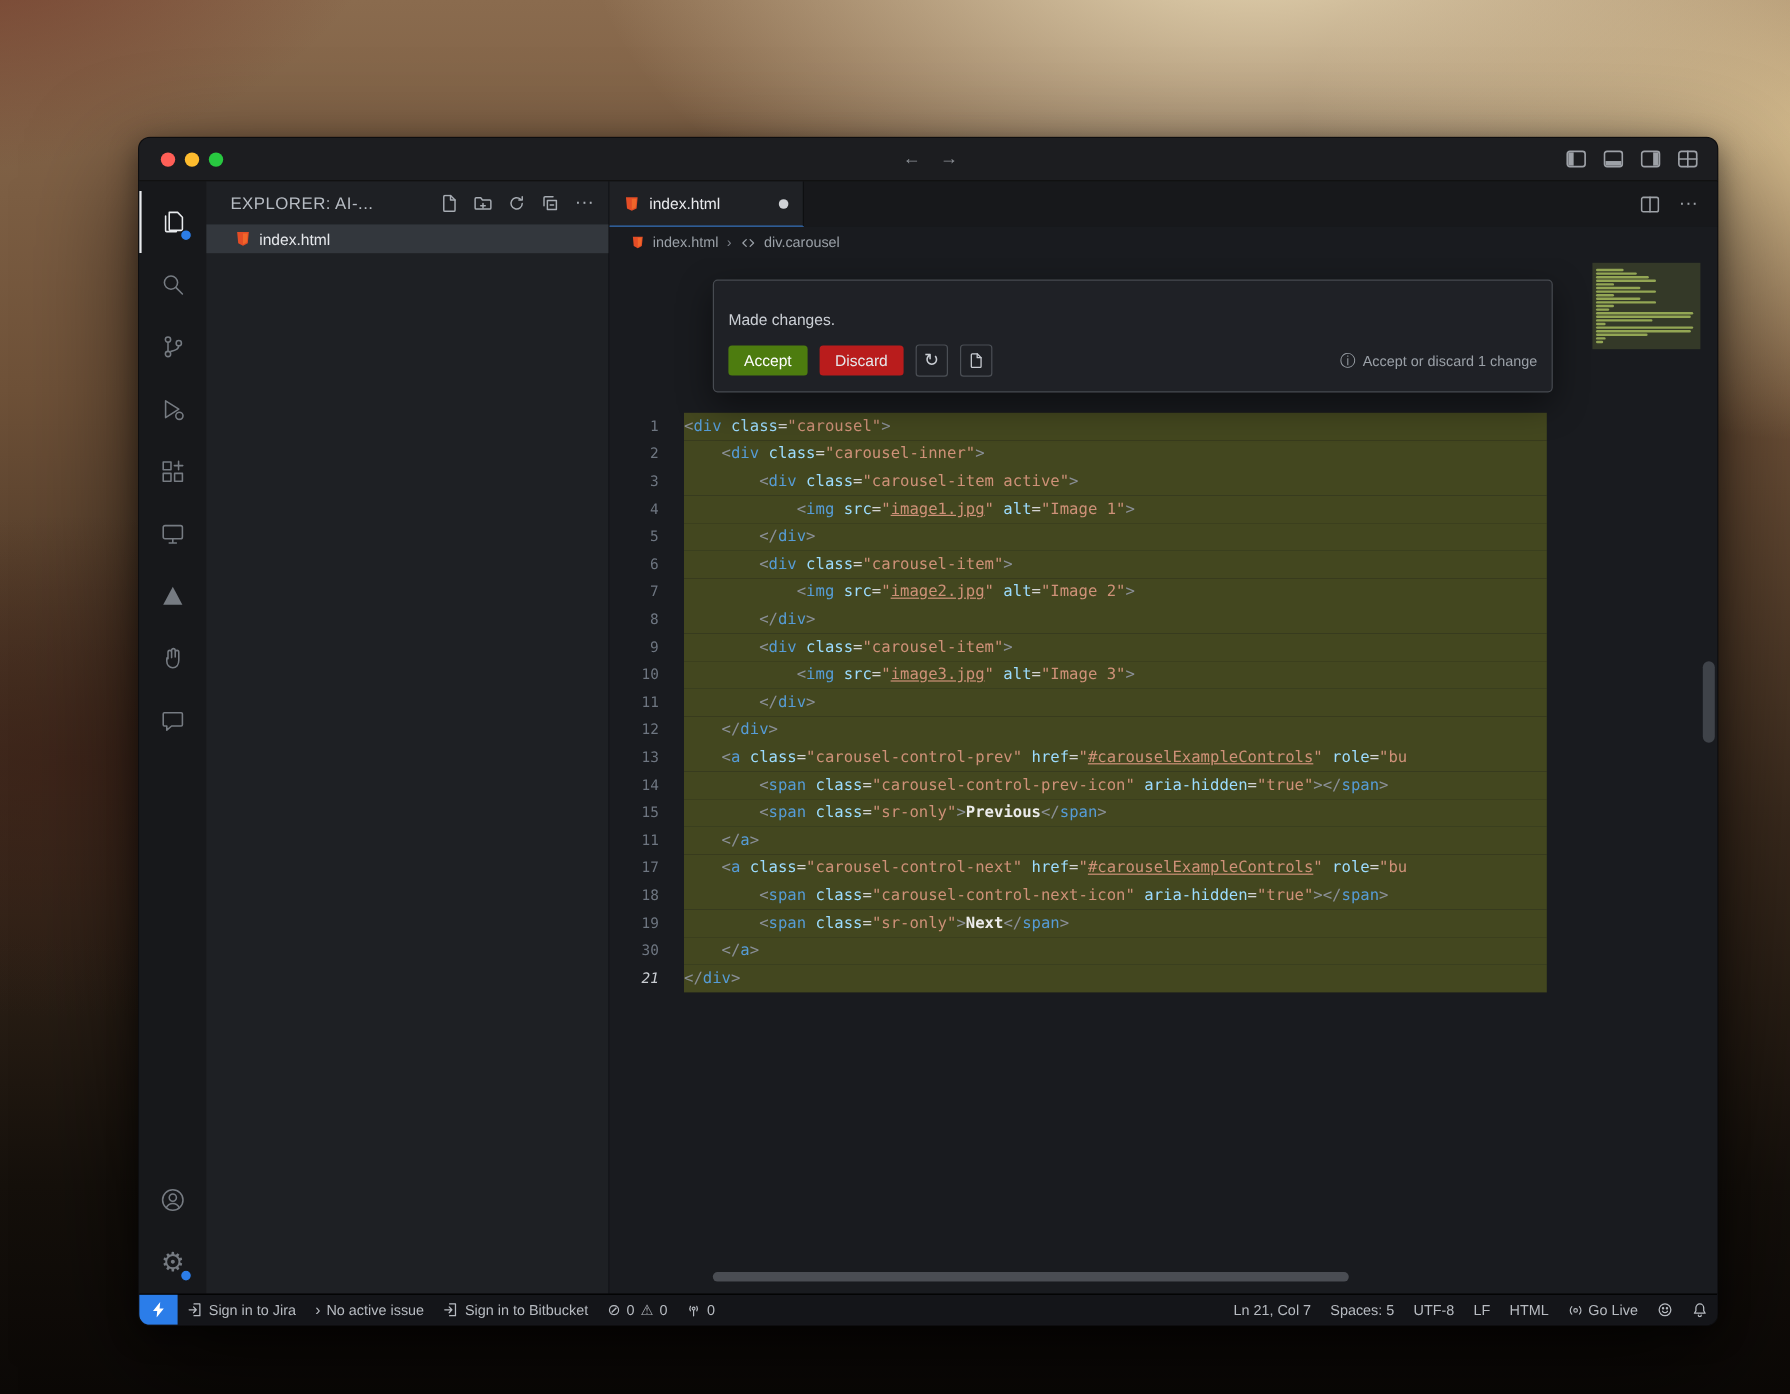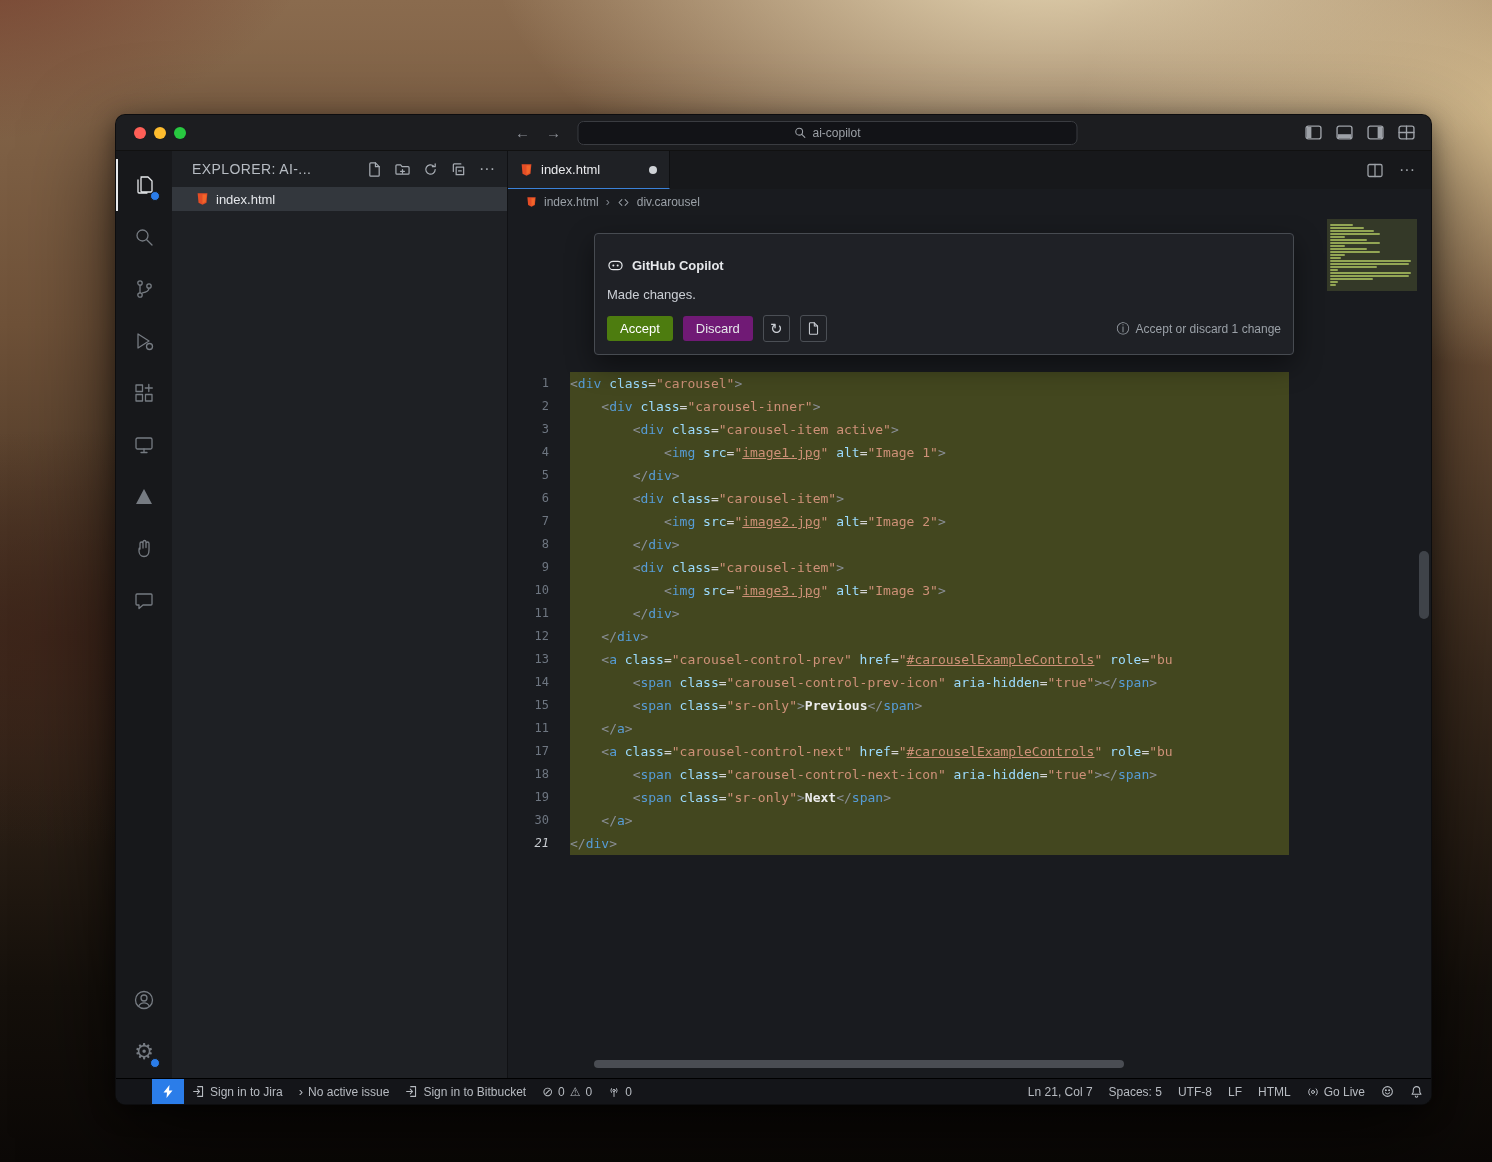--- a/index.html
+++ b/index.html
@@ -73,21 +73,21 @@
   .cp-inputwrap { flex:1; height:31px; border:1px solid #3579d8; background:#15161a; border-radius:3px; display:flex; align-items:center; padding:0 9px; gap:9px; }
   .cp-input { flex:1; background:transparent; border:none; outline:none; color:#e7e9ec; font-size:13px; font-family:"Liberation Sans",sans-serif; }
   .cp-ficon { color:#aab0b7; flex:none; }
   .cp-outicons { display:flex; gap:13px; color:#aab0b7; align-items:center; }
   .cp-close { font-size:15px; }
   .cp-provider { margin-top:13px; display:flex; align-items:center; gap:8px; color:#e6e8eb; font-size:13px; font-weight:bold; }
   .cp-made { margin-top:14px; color:#cbcfd5; font-size:13px; }
   .cp-actions { margin-top:13px; display:flex; align-items:center; gap:10px; }
   .btn { border:none; border-radius:3px; font-size:13px; padding:5px 13px; font-family:"Liberation Sans",sans-serif; }
   .btn-accept { background:#4d7c0f; color:#fff; }
-  .btn-discard { background:#701a75; color:#e5e7ea; }
+  .btn-discard { background:#b91c1c; color:#e5e7ea; }
   .iconbtn { width:27px; height:27px; border:1px solid #4b4f55; border-radius:3px; background:transparent; color:#c9cdd3; display:flex; align-items:center; justify-content:center; }
   .refresh-glyph { font-size:15px; line-height:1; }
   .cp-hint { margin-left:auto; color:#9aa0a7; font-size:12px; display:flex; align-items:center; gap:6px; }
   .info-glyph { font-size:13px; }
 
   
   .code-block { margin-top:17px; font-family:"DejaVu Sans Mono",monospace; font-size:13px; }
   .code-line { display:flex; height:23px; }
   .line-num { width:62px; flex:none; text-align:right; padding-right:21px; color:#6e7681; font-size:12px; line-height:23px; }
   .line-num.active { color:#c9cdd2;font-style:italic; }
@@ -98,48 +98,41 @@
 
   
   .minimap { position:absolute; top:4px; right:14px; width:90px; }
   .mm-block { background:rgba(152,162,72,.22); padding:4px 3px; }
   .mm-line { height:2px; margin:1px 0; background:#93a654; border-radius:1px; }
   .vscroll-thumb { position:absolute; right:2px; top:336px; width:10px; height:68px; background:rgba(120,128,138,.4); border-radius:5px; }
   .hscroll-thumb { position:absolute; left:86px; bottom:10px; width:530px; height:8px; background:#4a4d53; border-radius:4px; }
 
   
   .statusbar { height:26px; flex:none; background:#141519; border-top:1px solid #000; display:flex; align-items:center; font-size:12px; color:#b7bbc1; }
-  .sb-left,.sb-right { display:flex; align-items:flex-end; height:100%;padding-left:36px; }
+  .sb-left,.sb-right { display:flex; align-items:flex-end; height:100%; }
   .sb-right { margin-left:auto; }
   .sb-item { display:flex; align-items:center; gap:5px; padding:0 8px; height:100%; white-space:nowrap; }
   .sb-remote { width:32px; background:#2b7de9; color:#fff; justify-content:center; padding:0; }
   .sb-glyph { font-size:13px; line-height:1; }
   .warn-glyph { font-size:12px; }
 </style>
 </head>
 <body>
 
 <div class="window">
 
   <div class="titlebar">
     <div class="traffic">
       <span class="tl red"></span>
       <span class="tl yellow"></span>
       <span class="tl green"></span>
     </div>
     <div class="tb-center">
       <span class="nav-arrow">←</span>
       <span class="nav-arrow">→</span>
-      <div class="searchbox">
-        <svg class="ic" width="13" height="13" viewBox="0 0 16 16">
-            <circle cx="7" cy="7" r="4.2"></circle>
-            <path d="M10.2 10.2L14 14"></path>
-          </svg>
-        <span>ai-copilot</span>
-      </div>
     </div>
     <div class="tb-right">
       <svg class="ic" width="17" height="15" viewBox="0 0 16 14">
           <rect x="1" y="1" width="14" height="12" rx="2"></rect>
           <rect x="1.8" y="1.8" width="4.2" height="10.4" fill="currentColor" stroke="none"></rect>
         </svg>
       <svg class="ic" width="17" height="15" viewBox="0 0 16 14">
           <rect x="1" y="1" width="14" height="12" rx="2"></rect>
           <rect x="1.8" y="8.6" width="12.4" height="3.6" fill="currentColor" stroke="none"></rect>
         </svg>
@@ -287,28 +280,20 @@
         <span class="crumb-sep">›</span>
         <svg class="ic" width="13" height="13" viewBox="0 0 16 16">
             <path d="M6 4.5L2.5 8 6 11.5M10 4.5L13.5 8 10 11.5"></path>
           </svg>
         <span>div.carousel</span>
       </div>
 
       <div class="editor-body">
 
         <div class="copilot">
-          <div class="cp-provider">
-            <svg class="ic" width="17" height="15" viewBox="0 0 18 16">
-                <rect x="2" y="3.5" width="14" height="9" rx="4.5"></rect>
-                <circle cx="6.7" cy="8" r="1.1" fill="currentColor" stroke="none"></circle>
-                <circle cx="11.3" cy="8" r="1.1" fill="currentColor" stroke="none"></circle>
-              </svg>
-            <span>GitHub Copilot</span>
-          </div>
           <div class="cp-made">Made changes.</div>
           <div class="cp-actions">
             <button class="btn btn-accept">Accept</button>
             <button class="btn btn-discard">Discard</button>
             <span class="iconbtn">
                 <span class="refresh-glyph">↻</span>
               </span>
             <span class="iconbtn">
               <svg class="ic" width="13" height="13" viewBox="0 0 16 16">
                   <path d="M9 1H4a1 1 0 0 0-1 1v12a1 1 0 0 0 1 1h8a1 1 0 0 0 1-1V5z"></path>

